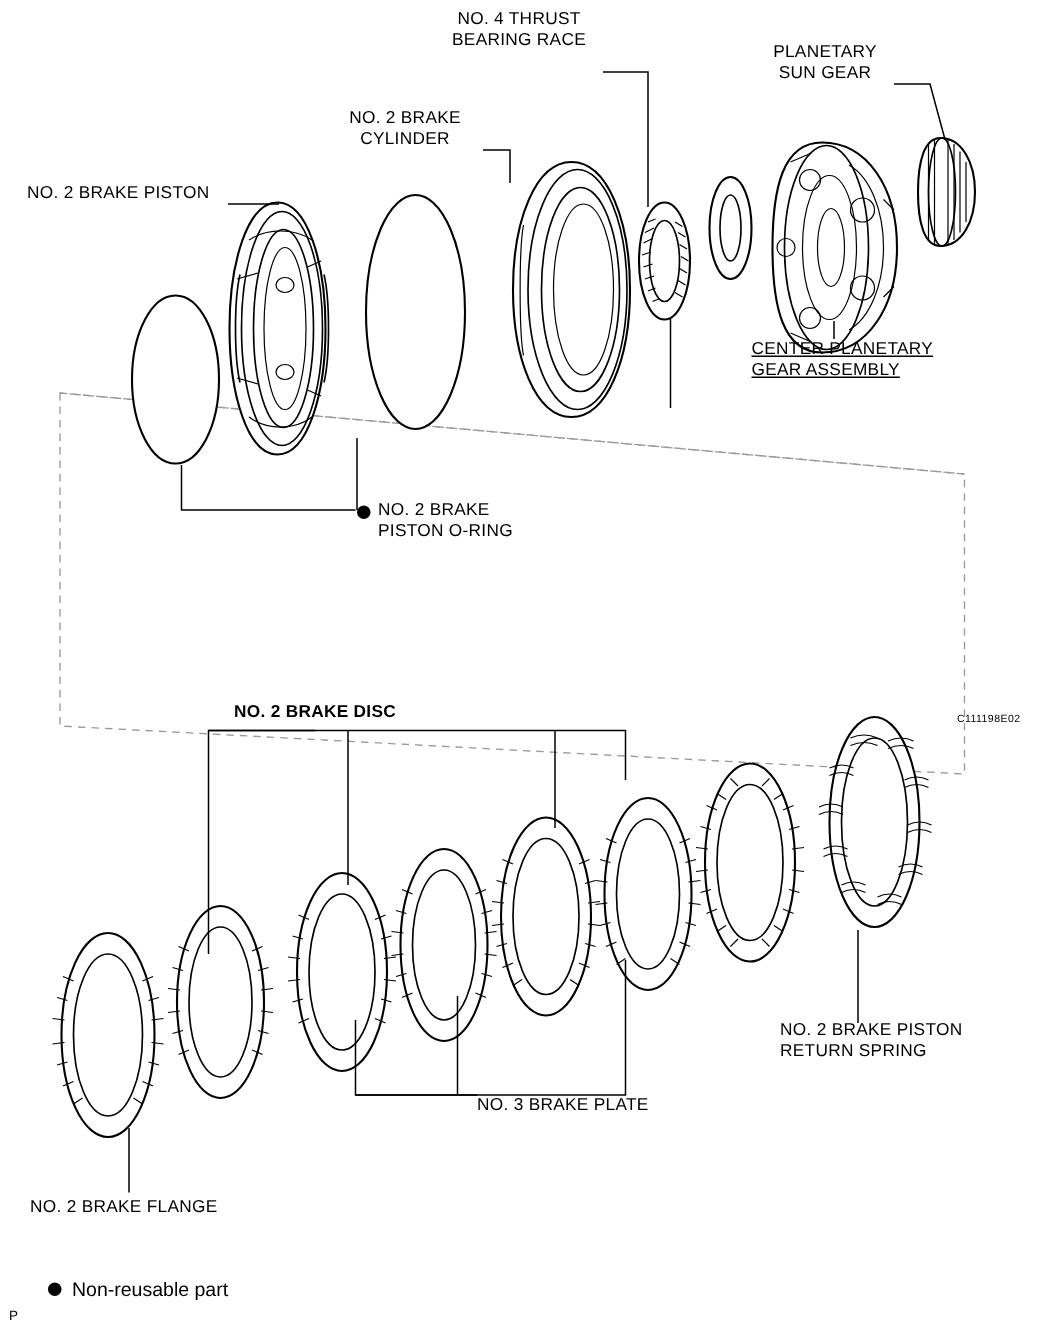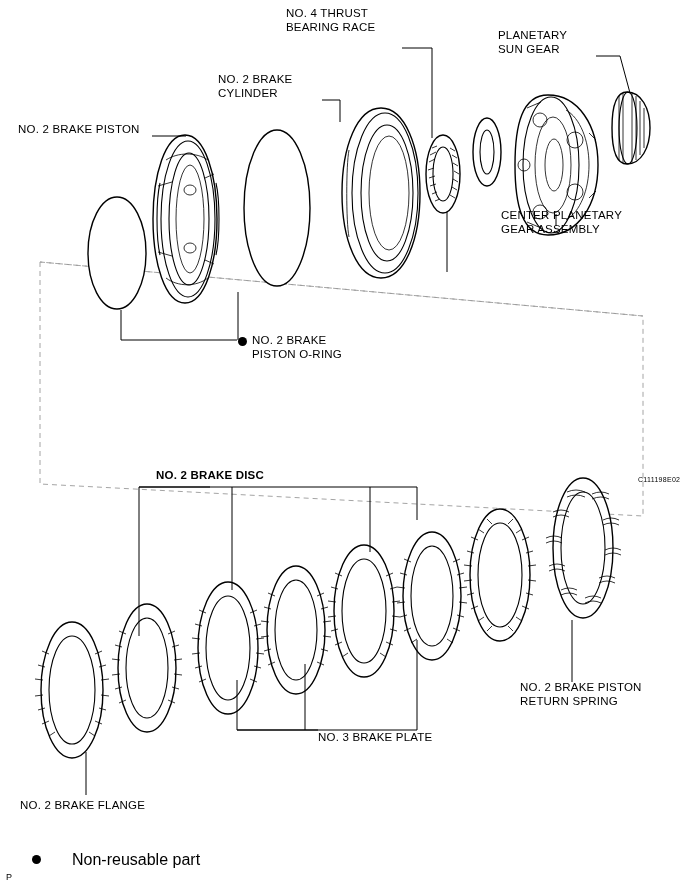--- a/index.html
+++ b/index.html
@@ -26,33 +26,32 @@
     height: 893px;
   }
   .lbl {
     position: absolute;
     font-size: 11.5px;
     line-height: 14px;
     letter-spacing: 0.2px;
     color: #000;
     white-space: pre;
   }
-  .lbl-center { text-align: left; }
+  .lbl-center { text-align: center; }
   .bullet-dot {
     position: absolute;
     width: 9px;
     height: 9px;
     border-radius: 50%;
     background: #000;
   }
   .footnote {
     position: absolute;
-    font-size: 16px;
+    font-size: 13px;
     line-height: 13px;
-    margin-left: 24px;
   }
   .corner-code {
     position: absolute;
     font-size: 7px;
     letter-spacing: 0.3px;
     color: #000;
   }
   .page-mark {
     position: absolute;
     font-size: 9px;
@@ -262,21 +261,21 @@
 BEARING RACE</div>
 
   <div class="lbl lbl-center" style="left:498px; top:28px; width:104px;">PLANETARY
 SUN GEAR</div>
 
   <div class="lbl lbl-center" style="left:218px; top:72px; width:104px;">NO. 2 BRAKE
 CYLINDER</div>
 
   <div class="lbl" style="left:18px; top:122px;">NO. 2 BRAKE PISTON</div>
 
-  <div class="lbl" style="left:501px; top:208px;">CENTER PLANETARY
+  <div class="lbl" style="left:501px; top:226px;text-decoration:underline;">CENTER PLANETARY
 GEAR ASSEMBLY</div>
 
 
   <div class="bullet-dot" style="left:238px; top:337px;"></div>
   <div class="lbl" style="left:252px; top:333px;">NO. 2 BRAKE
 PISTON O-RING</div>
 
   <div class="lbl" style="left:156px; top:468px;font-weight:bold;">NO. 2 BRAKE DISC</div>
 
   <div class="lbl" style="left:520px; top:680px;">NO. 2 BRAKE PISTON

